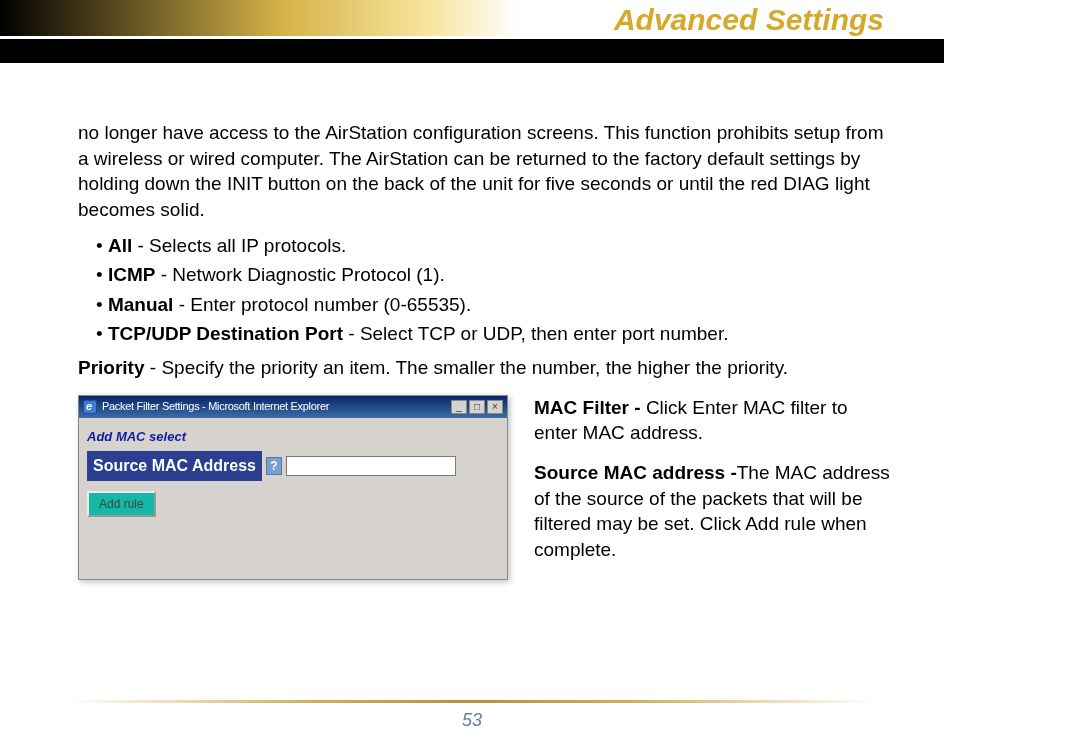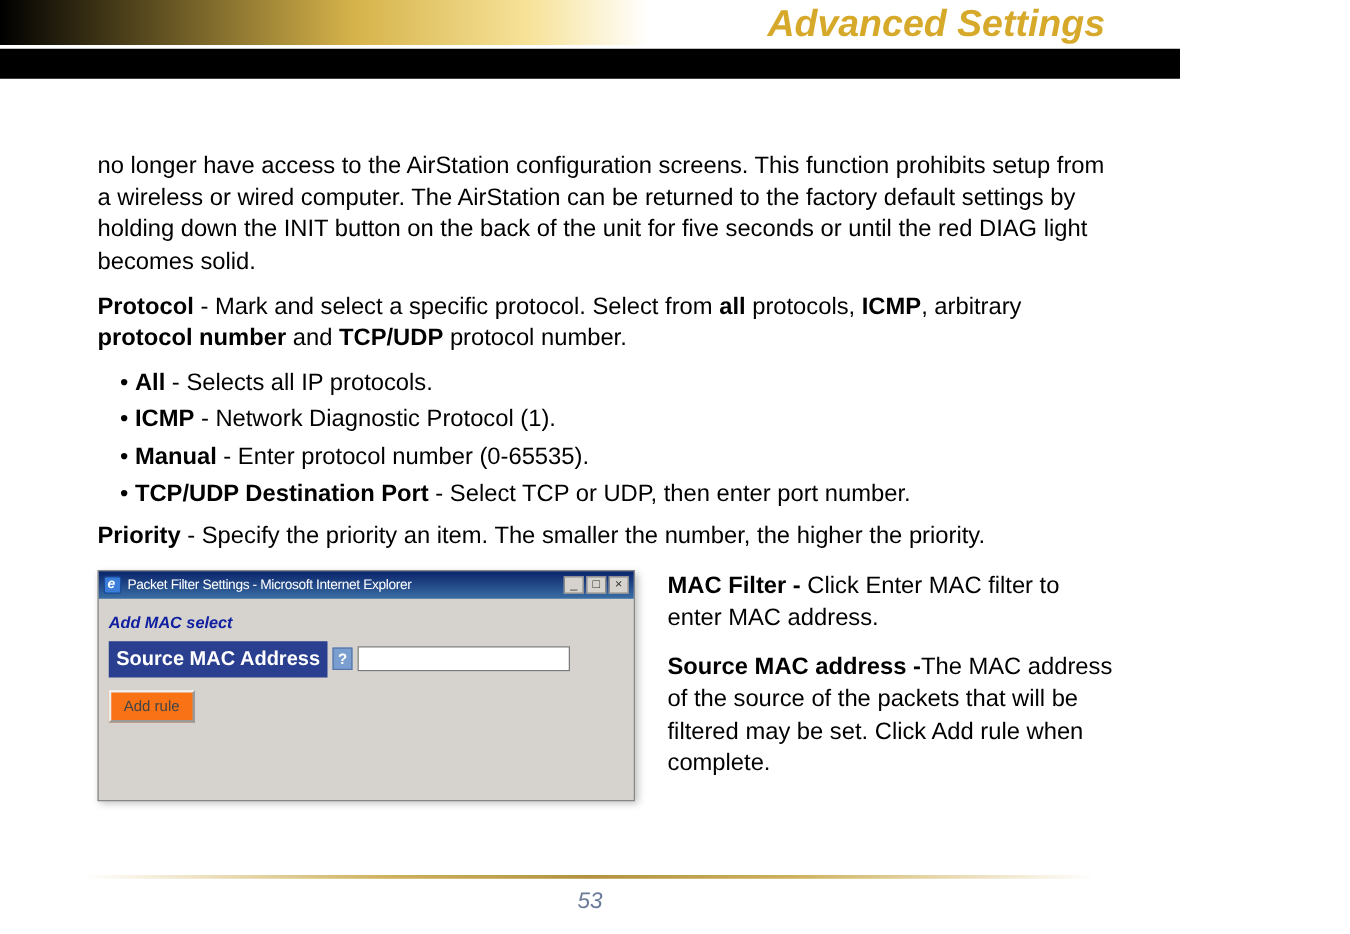--- a/index.html
+++ b/index.html
@@ -123,21 +123,21 @@
   }
   .ss-help {
     width: 16px; height: 18px; background: #7a9ecf; color: #fff; border: 1px solid #5577aa;
     display: inline-flex; align-items: center; justify-content: center; font-size: 12px; font-weight: bold;
   }
   .ss-input {
     width: 170px; height: 20px; border: 1px solid #7a7a7a; background: #fff;
   }
   .ss-button {
     border: 2px outset #eee;
-    background: #f97316;
+    background: #14b8a6;
     padding: 3px 10px;
     font-size: 12px;
     color: #444;
     display: inline-block;
   }
 
   .right-text {
     flex: 1;
     padding-left: 26px;
     font-size: 19px;
@@ -174,23 +174,20 @@
     <div class="header-gradient"></div>
     <div class="header-mid"></div>
     <div class="header-strip"></div>
     <div class="header-title">Advanced Settings</div>
   </div>
 
   <div class="content">
 
     <div class="para">no longer have access to the AirStation configuration screens.  This function prohibits setup from a wireless or wired computer.  The AirStation can be returned to the factory default settings by holding down the INIT button on the back of the unit for five seconds or until the red DIAG light becomes solid.</div>
 
-    <div class="para">
-      <b>Protocol</b><span>  - Mark and select a specific protocol.  Select from </span><b>all</b><span> protocols, </span><b>ICMP</b><span>, arbitrary </span><b>protocol number</b><span> and </span><b>TCP/UDP</b><span> protocol number.</span>
-    </div>
 
     <div class="bullets">
       <div class="bullet"><b>All</b><span> - Selects all IP protocols.</span></div>
       <div class="bullet"><b>ICMP</b><span> - Network Diagnostic Protocol (1).</span></div>
       <div class="bullet"><b>Manual</b><span> - Enter protocol number (0-65535).</span></div>
       <div class="bullet"><b>TCP/UDP Destination Port</b><span> - Select TCP or UDP, then enter port number.</span></div>
     </div>
 
     <div class="para">
       <b>Priority</b><span> - Specify the priority  an item.  The smaller the number, the higher the priority.</span>

